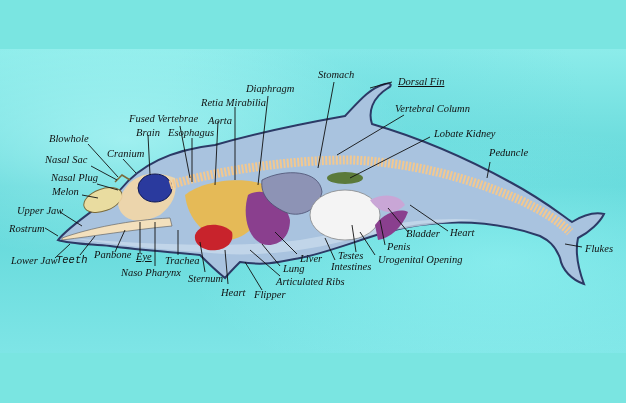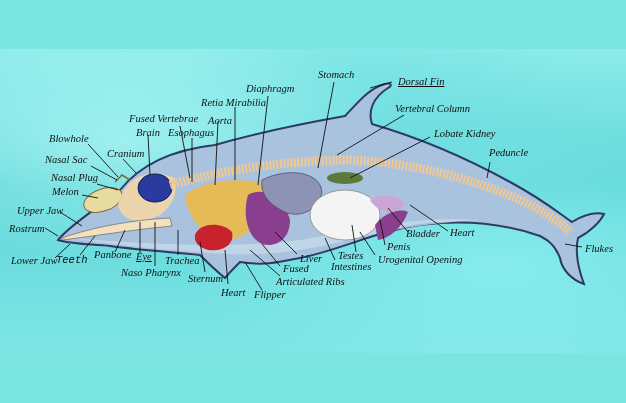--- a/index.html
+++ b/index.html
@@ -106,21 +106,21 @@
 <div class="lbl" style="left:11px;top:256px;">Lower Jaw</div>
 <div class="lbl" style="left:56px;top:255px;font-family:Liberation Mono, monospace;">Teeth</div>
 <div class="lbl" style="left:94px;top:250px;">Panbone</div>
 <div class="lbl" style="left:136px;top:252px;text-decoration:underline;">Eye</div>
 <div class="lbl" style="left:121px;top:268px;">Naso Pharynx</div>
 <div class="lbl" style="left:165px;top:256px;">Trachea</div>
 <div class="lbl" style="left:188px;top:274px;">Sternum</div>
 <div class="lbl" style="left:221px;top:288px;">Heart</div>
 <div class="lbl" style="left:254px;top:290px;">Flipper</div>
 <div class="lbl" style="left:276px;top:277px;">Articulated Ribs</div>
-<div class="lbl" style="left:283px;top:264px;">Fused</div>
+<div class="lbl" style="left:283px;top:264px;">Lung</div>
 <div class="lbl" style="left:300px;top:254px;">Liver</div>
 <div class="lbl" style="left:331px;top:262px;">Intestines</div>
 <div class="lbl" style="left:338px;top:251px;">Testes</div>
 <div class="lbl" style="left:378px;top:255px;">Urogenital Opening</div>
 <div class="lbl" style="left:387px;top:242px;">Penis</div>
 <div class="lbl" style="left:406px;top:229px;">Bladder</div>
 <div class="lbl" style="left:450px;top:228px;">Heart</div>
 <div class="lbl" style="left:585px;top:244px;">Flukes</div>
 <div class="lbl" style="left:489px;top:148px;">Peduncle</div>
 <div class="lbl" style="left:434px;top:129px;">Lobate Kidney</div>

